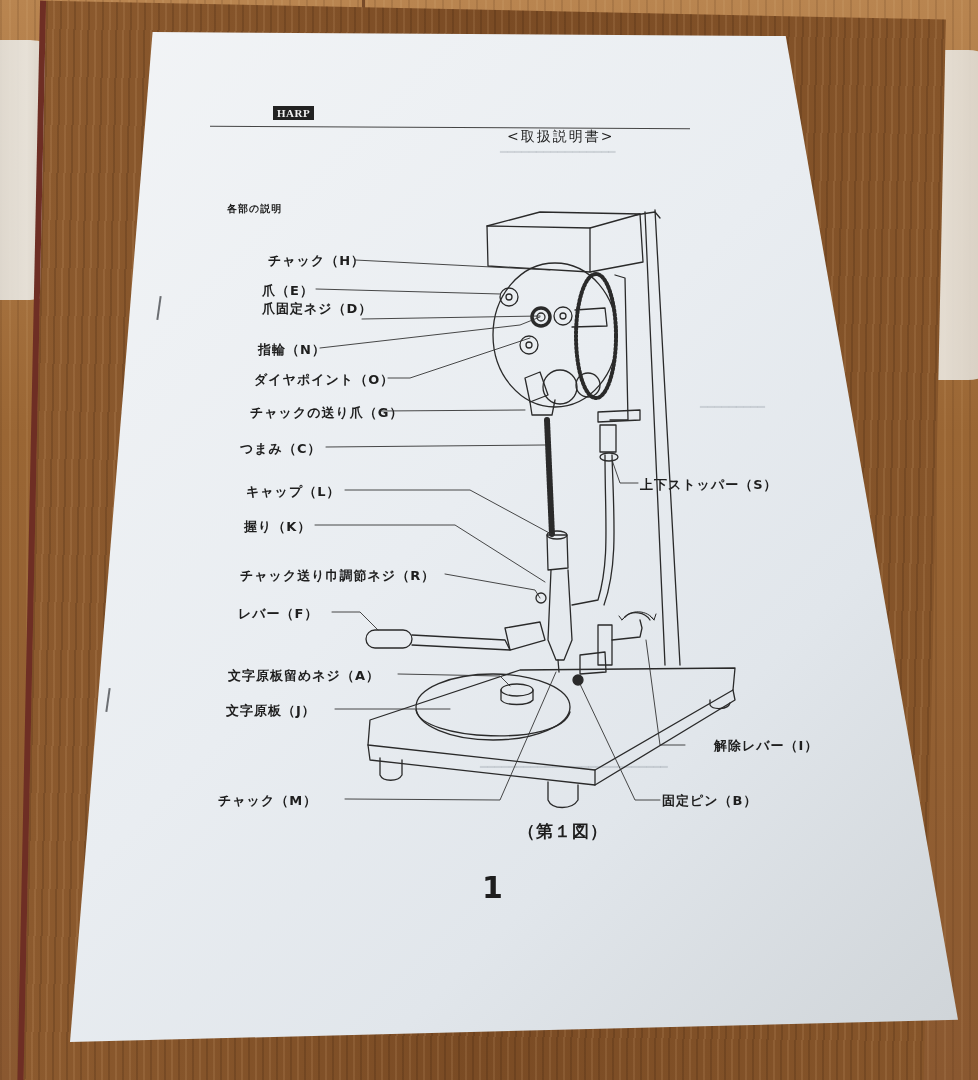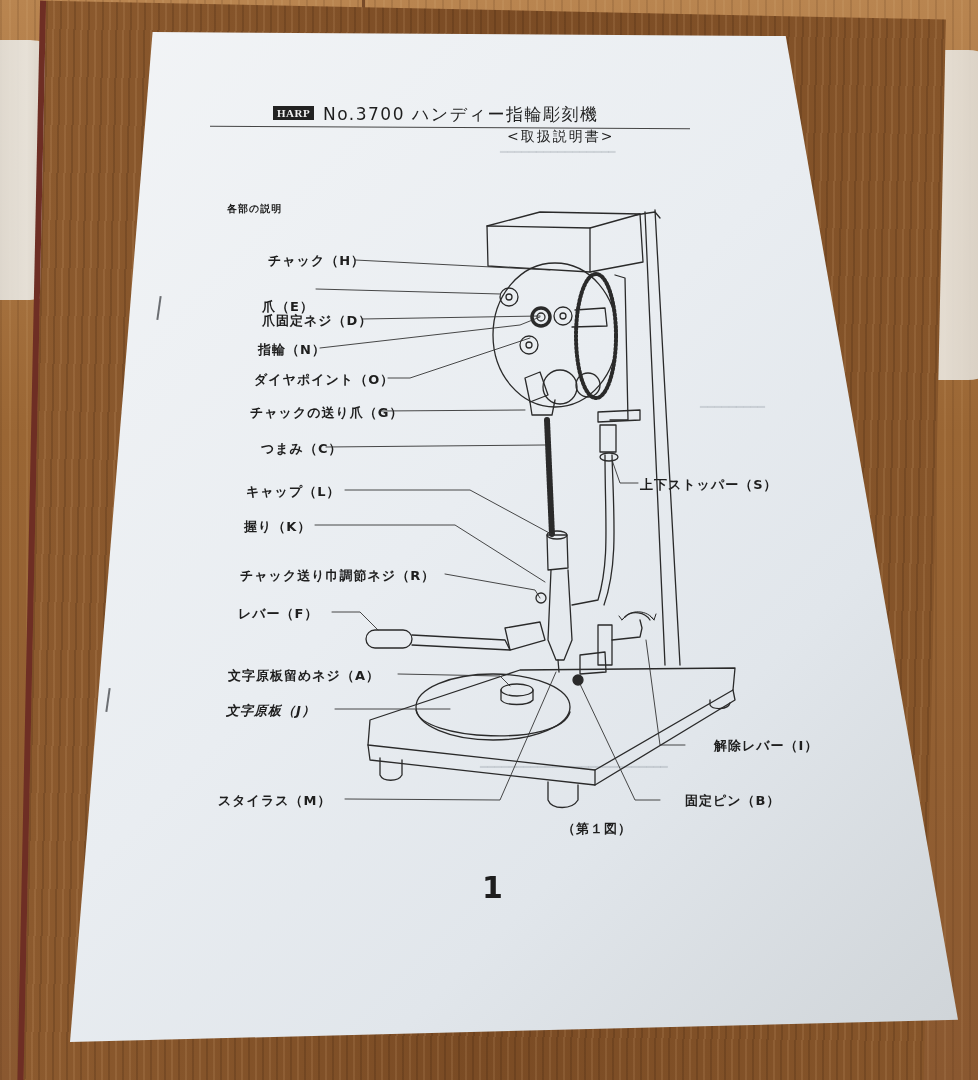--- a/index.html
+++ b/index.html
@@ -48,21 +48,21 @@
     .lbl { font-size: 13px; }
     .harp {
       position: absolute; left: 273px; top: 106px; background: #222; color: #f3f3f3;
       font-size: 11px; font-weight: bold; padding: 1px 4px; letter-spacing: 0.5px;
       font-family: "Liberation Serif", serif;
     }
     .title { left: 323px; top: 103px; font-size: 17px; font-weight: normal; letter-spacing: 1.5px; }
     .subtitle { left: 507px; top: 128px; font-size: 14px; font-weight: normal; letter-spacing: 2px; }
     .rule { position: absolute; left: 210px; top: 127px; width: 480px; height: 1px; background: #444; transform: rotate(0.3deg); }
     .section { left: 227px; top: 202px; font-size: 10px; }
-    .figcap { left: 518px; top: 820px; font-size: 13px; margin-left: 44px; }
+    .figcap { left: 518px; top: 820px; font-size: 17px; }
     .pagenum { left: 482px; top: 870px; font-size: 30px; font-weight: bold; }
     .staple { position: absolute; width: 2px; height: 24px; background: #6b6e72; transform: rotate(8deg); }
     svg.art { position: absolute; left: 0; top: 0; }
     .ghost { position: absolute; color: rgba(80,90,100,0.18); font-size: 12px; white-space: nowrap; }
   </style>
 </head>
 <body>
 
 <div class="floor">
   <div class="plank-gap" style="left:362px"></div>
@@ -72,43 +72,42 @@
 <div class="board"></div>
 <div class="paper"></div>
 
 <div class="doc-layer">
 
   <div class="ghost" style="left:500px; top:145px;">━━━━━━━━━━━━━━━━</div>
   <div class="ghost" style="left:700px; top:400px;">━━━━━━━━━</div>
   <div class="ghost" style="left:480px; top:760px;">━━━━━━━━━━━━━━━━━━━━━━━━━━</div>
 
   <span class="harp">HARP</span>
-  <span class="t title">No.3700 ハンディー指輪彫刻機</span>
   <div class="rule"></div>
   <span class="t subtitle">&lt;取扱説明書&gt;</span>
   <span class="t section">各部の説明</span>
 
   <span class="t lbl" style="left:268px; top:252px;">チャック（H）</span>
-  <span class="t lbl" style="left:262px; top:298px;">爪（E）</span>
-  <span class="t lbl" style="left:262px; top:312px;text-align:right;">爪固定ネジ（D）</span>
+  <span class="t lbl" style="left:262px; top:282px;">爪（E）</span>
+  <span class="t lbl" style="left:262px; top:300px;text-align:right;">爪固定ネジ（D）</span>
   <span class="t lbl" style="left:258px; top:341px;">指輪（N）</span>
   <span class="t lbl" style="left:254px; top:371px;">ダイヤポイント（O）</span>
   <span class="t lbl" style="left:250px; top:404px;">チャックの送り爪（G）</span>
-  <span class="t lbl" style="left:261px; top:440px;text-align:right;">つまみ（C）</span>
+  <span class="t lbl" style="left:240px; top:440px;text-align:right;">つまみ（C）</span>
   <span class="t lbl" style="left:246px; top:483px;">キャップ（L）</span>
   <span class="t lbl" style="left:244px; top:518px;">握り（K）</span>
   <span class="t lbl" style="left:240px; top:567px;">チャック送り巾調節ネジ（R）</span>
   <span class="t lbl" style="left:238px; top:605px;">レバー（F）</span>
   <span class="t lbl" style="left:228px; top:667px;">文字原板留めネジ（A）</span>
-  <span class="t lbl" style="left:226px; top:702px;font-style:italic;">文字原板（J）</span>
-  <span class="t lbl" style="left:218px; top:792px;">スタイラス（M）</span>
+  <span class="t lbl" style="left:226px; top:702px;">文字原板（J）</span>
+  <span class="t lbl" style="left:218px; top:792px;">チャック（M）</span>
 
   <span class="t lbl" style="left:640px; top:476px;">上下ストッパー（S）</span>
   <span class="t lbl" style="left:690px; top:737px;margin-left:24px;">解除レバー（I）</span>
-  <span class="t lbl" style="left:662px; top:792px;margin-left:23px;">固定ピン（B）</span>
+  <span class="t lbl" style="left:662px; top:792px;">固定ピン（B）</span>
 
   <span class="t figcap">（第１図）</span>
   <span class="t pagenum">1</span>
 
   <div class="staple" style="left:158px; top:296px;"></div>
   <div class="staple" style="left:107px; top:688px;"></div>
 
   <svg class="art" width="978" height="1080" viewBox="0 0 978 1080" fill="none" stroke="#2a2a2a" stroke-width="1.3" stroke-linejoin="round" stroke-linecap="round">
 
     <path d="M645 212 L665 665"></path>

